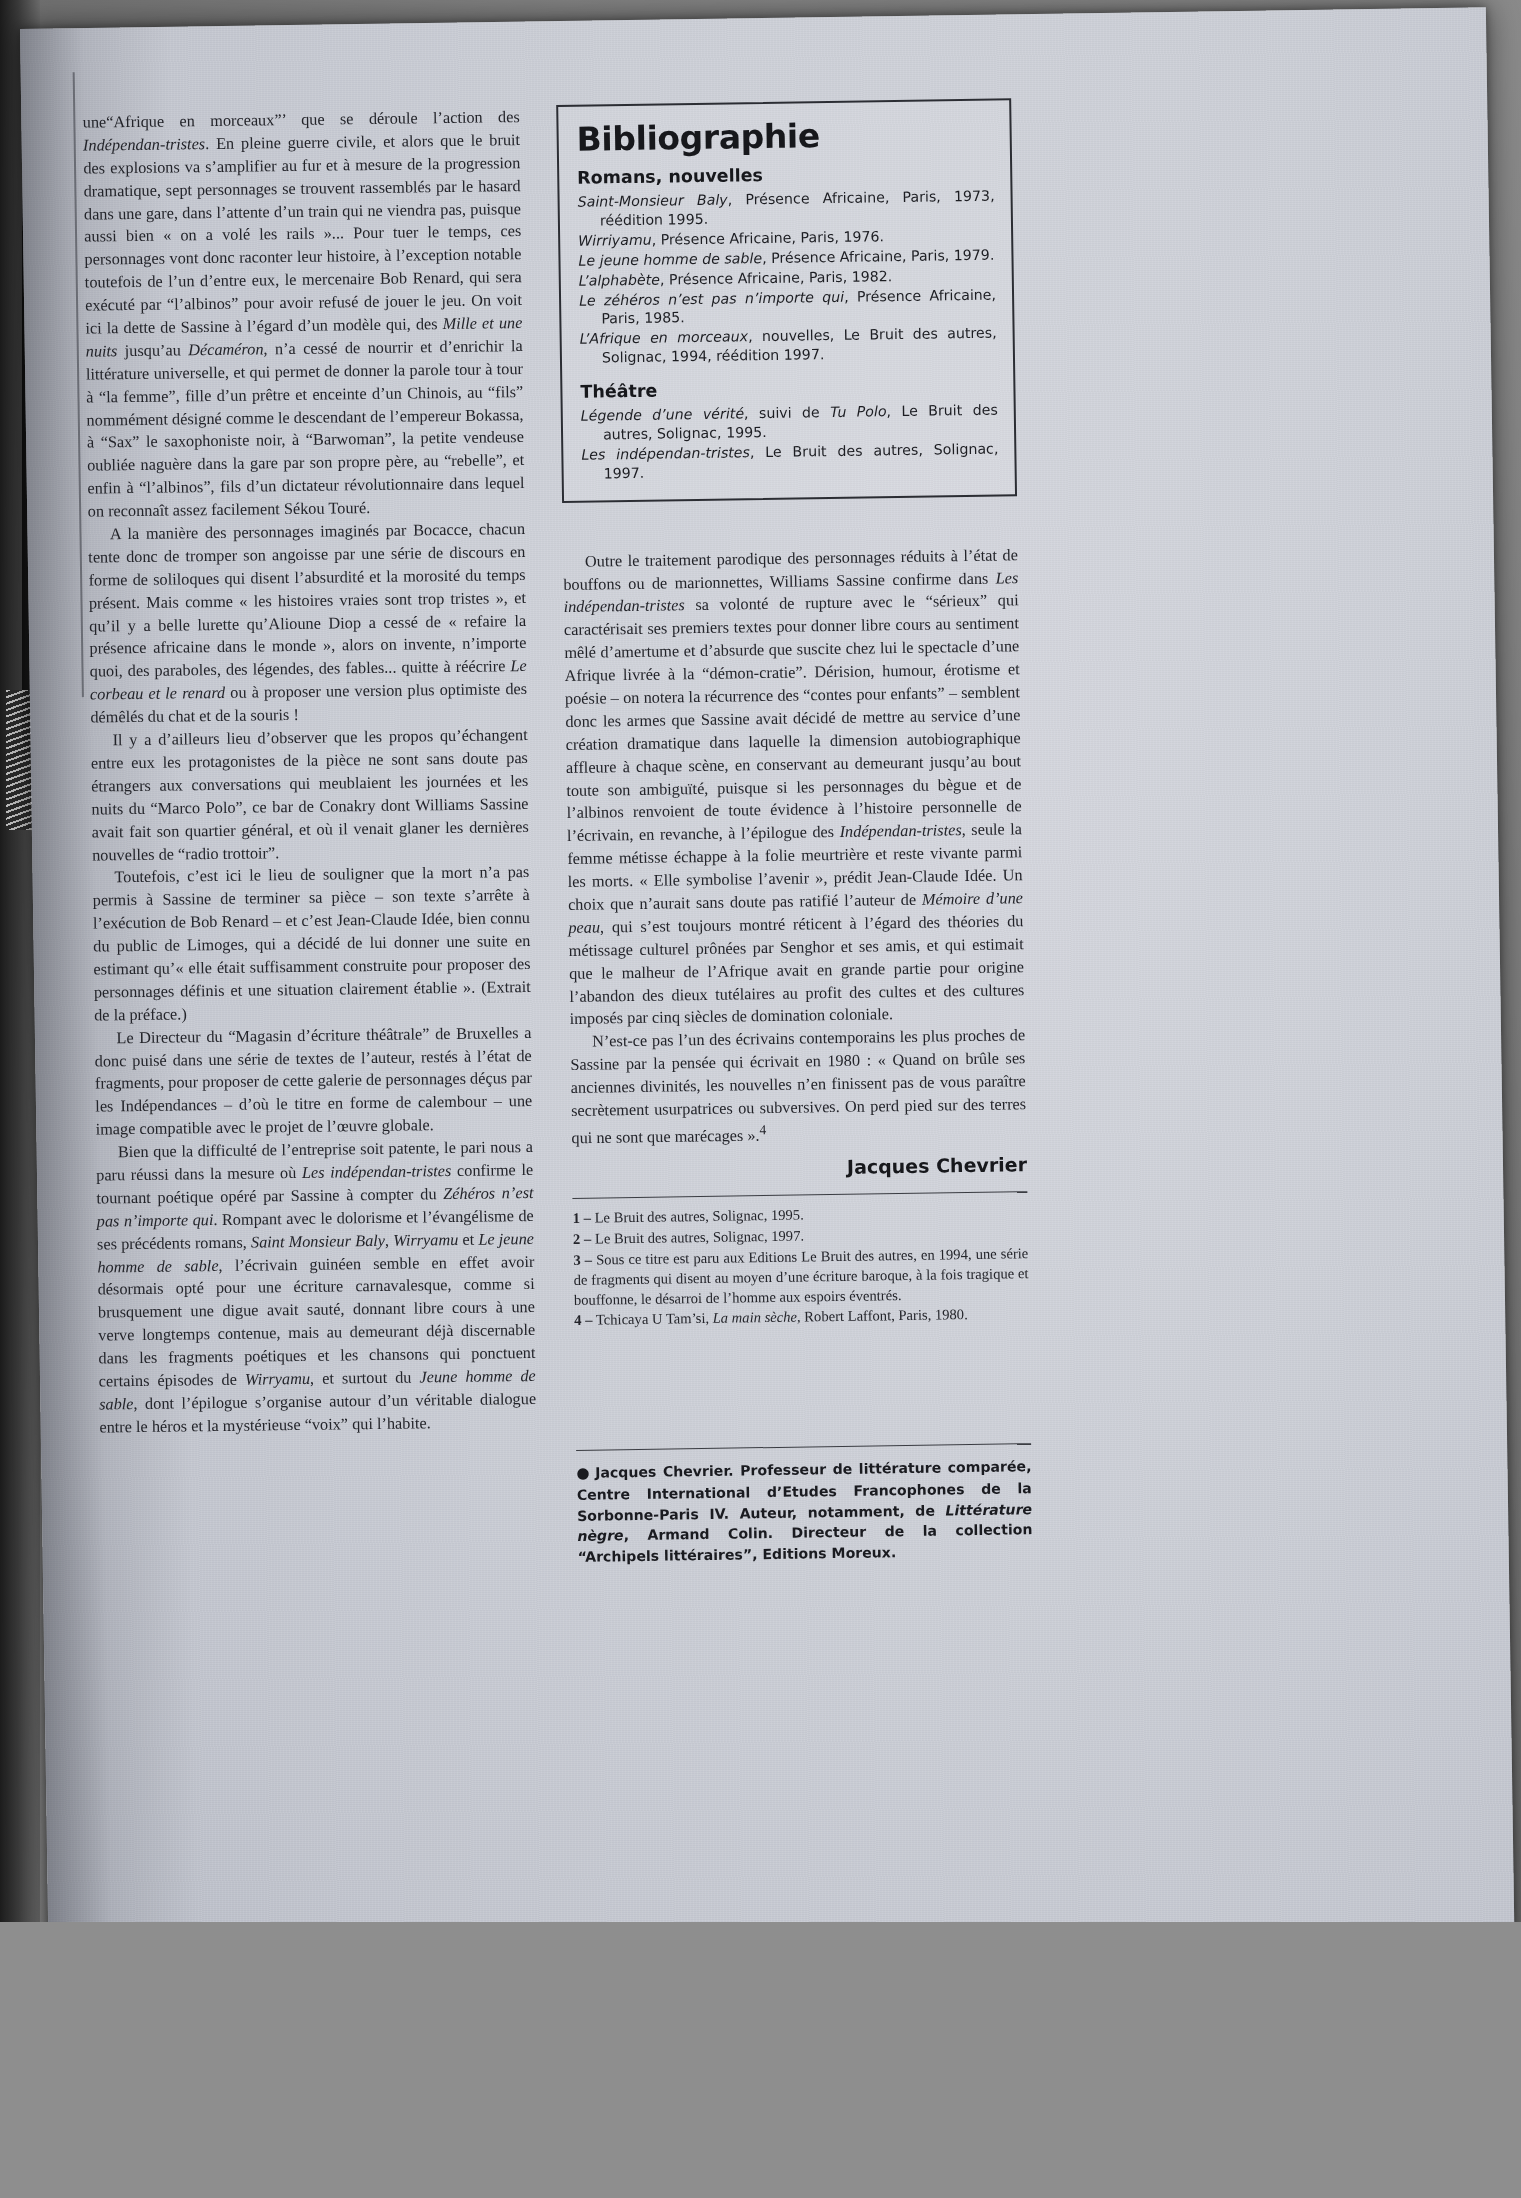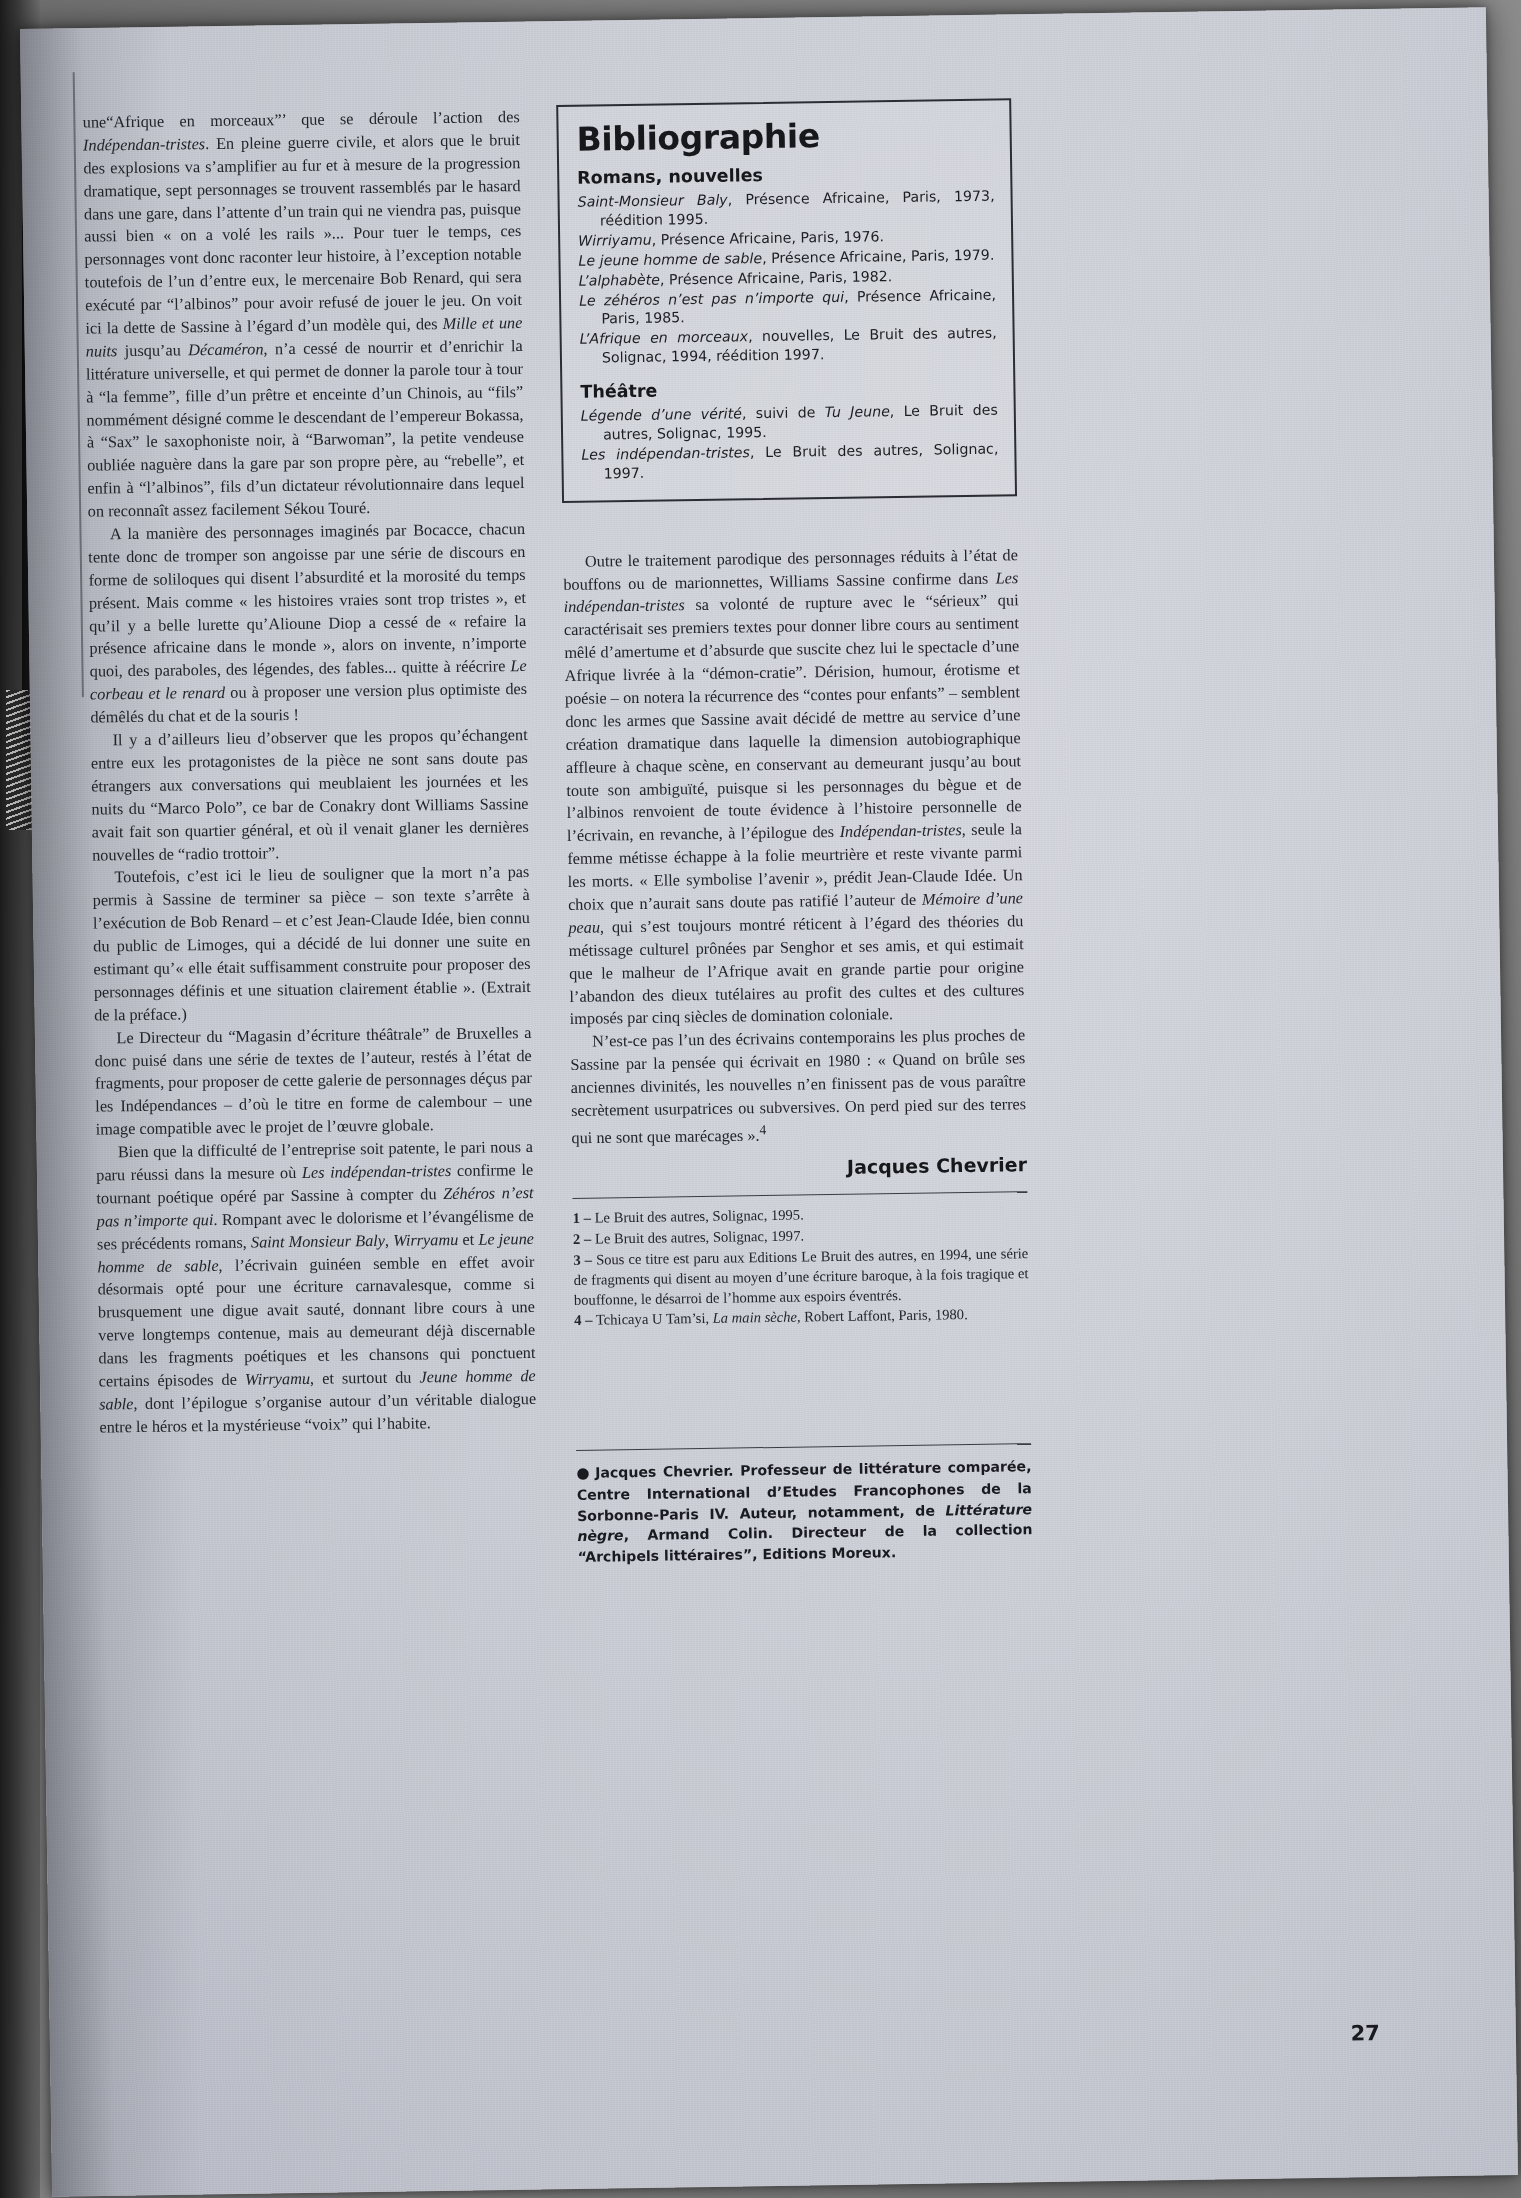--- a/index.html
+++ b/index.html
@@ -12,21 +12,21 @@
     width: 1521px;
     height: 2198px;
     overflow: hidden;
     font-family: "Liberation Serif", serif;
   }
 
   
   #scan {
     position: relative;
     width: 1521px;
-    height: 2198px;
+    height: 1922px;
     background:
       linear-gradient(118deg, #6f6f6f 0%, #828282 22%, #8d8d8d 55%, #767676 100%);
     overflow: hidden;
     text-decoration: underline;
   }
 
   
   .spine-shadow {
     position: absolute;
     left: 0; top: 0;
@@ -270,21 +270,21 @@
 
             <div class="biblio-subhead">Romans, nouvelles</div>
             <p class="biblio-entry"><span class="ti">Saint-Monsieur Baly</span>, Présence Africaine, Paris, 1973, réédition 1995.</p>
             <p class="biblio-entry"><span class="ti">Wirriyamu</span>, Présence Africaine, Paris, 1976.</p>
             <p class="biblio-entry"><span class="ti">Le jeune homme de sable</span>, Présence Africaine, Paris, 1979.</p>
             <p class="biblio-entry"><span class="ti">L’alphabète</span>, Présence Africaine, Paris, 1982.</p>
             <p class="biblio-entry"><span class="ti">Le zéhéros n’est pas n’importe qui</span>, Présence Africaine, Paris, 1985.</p>
             <p class="biblio-entry"><span class="ti">L’Afrique en morceaux</span>, nouvelles, Le Bruit des autres, Solignac, 1994, réédition 1997.</p>
 
             <div class="biblio-subhead second">Théâtre</div>
-            <p class="biblio-entry"><span class="ti">Légende d’une vérité</span>, suivi de <span class="ti">Tu Jeune</span>, Le Bruit des autres, Solignac, 1995.</p>
+            <p class="biblio-entry"><span class="ti">Légende d’une vérité</span>, suivi de <span class="ti">Tu Polo</span>, Le Bruit des autres, Solignac, 1995.</p>
             <p class="biblio-entry"><span class="ti">Les indépendan-tristes</span>, Le Bruit des autres, Solignac, 1997.</p>
           </div>
 
           <div class="rc-gap-a"></div>
 
           <div class="body-text">
             <p>Outre le traitement parodique des personnages réduits à l’état de bouffons ou de marionnettes, Williams Sassine confirme dans <i>Les indépendan-tristes</i> sa volonté de rupture avec le “sérieux” qui caractérisait ses premiers textes pour donner libre cours au sentiment mêlé d’amertume et d’absurde que suscite chez lui le spectacle d’une Afrique livrée à la “démon-cratie”. Dérision, humour, érotisme et poésie – on notera la récurrence des “contes pour enfants” – semblent donc les armes que Sassine avait décidé de mettre au service d’une création dramatique dans laquelle la dimension autobiographique affleure à chaque scène, en conservant au demeurant jusqu’au bout toute son ambiguïté, puisque si les personnages du bègue et de l’albinos renvoient de toute évidence à l’histoire personnelle de l’écrivain, en revanche, à l’épilogue des <i>Indépendan-tristes</i>, seule la femme métisse échappe à la folie meurtrière et reste vivante parmi les morts. « Elle symbolise l’avenir », prédit Jean-Claude Idée. Un choix que n’aurait sans doute pas ratifié l’auteur de <i>Mémoire d’une peau</i>, qui s’est toujours montré réticent à l’égard des théories du métissage culturel prônées par Senghor et ses amis, et qui estimait que le malheur de l’Afrique avait en grande partie pour origine l’abandon des dieux tutélaires au profit des cultes et des cultures imposés par cinq siècles de domination coloniale.</p>
             <p>N’est-ce pas l’un des écrivains contemporains les plus proches de Sassine par la pensée qui écrivait en 1980 : « Quand on brûle ses anciennes divinités, les nouvelles n’en finissent pas de vous paraître secrètement usurpatrices ou subversives. On perd pied sur des terres qui ne sont que marécages ».<sup>4</sup></p>
           </div>
 

